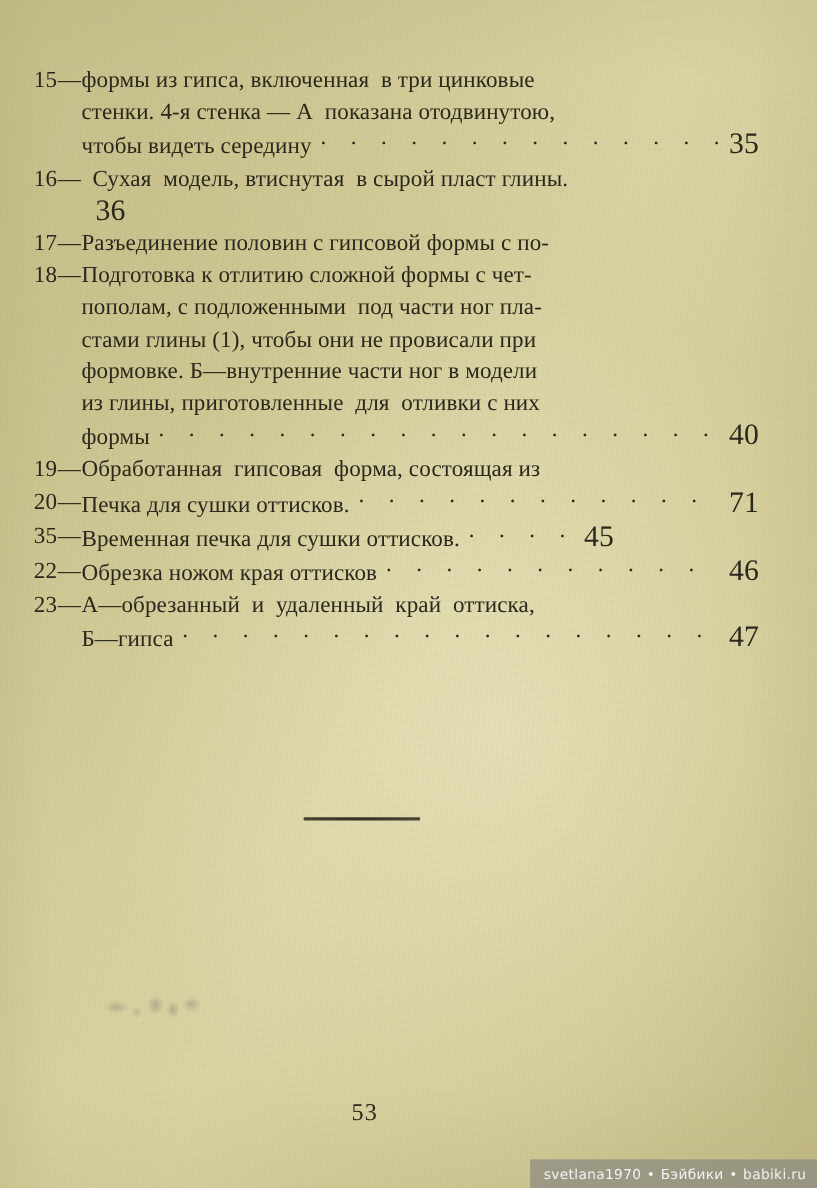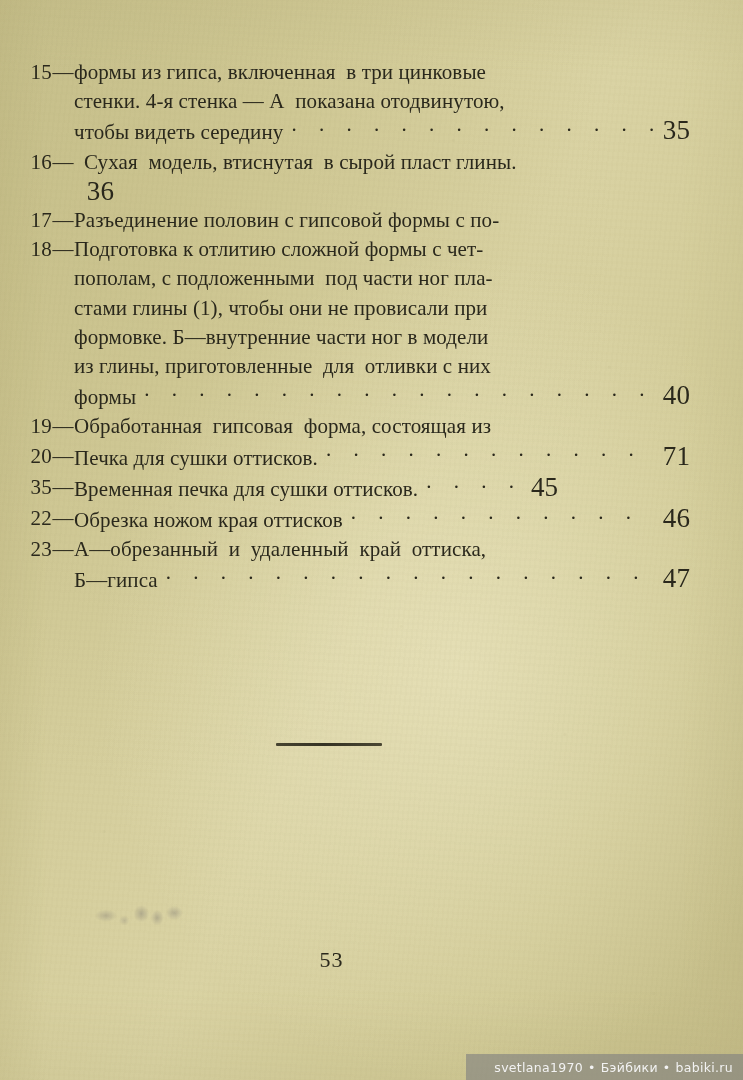--- a/index.html
+++ b/index.html
@@ -161,35 +161,35 @@
       radial-gradient(ellipse 11px 12px at 47% 46%, rgba(84,80,92,.85), rgba(84,80,92,0) 72%),
       radial-gradient(ellipse 9px 11px at 60% 58%, rgba(84,80,92,.8), rgba(84,80,92,0) 72%),
       radial-gradient(ellipse 12px 10px at 74% 44%, rgba(88,84,96,.8), rgba(88,84,96,0) 72%),
       radial-gradient(ellipse 7px 7px at 33% 66%, rgba(92,88,98,.6), rgba(92,88,98,0) 74%);
     filter: blur(.6px);
   }
 
   .folio {
     position: absolute;
     left: 0;
-    top: 947px;
+    top: 998px;
     width: 743px;
     text-align: center;
     padding-right: 80px;
     box-sizing: border-box;
     font-size: 22px;
     letter-spacing: 1px;
   }
 
   .watermark {
     position: absolute;
     right: 0;
     bottom: 0;
     height: 26px;
-    padding: 0 10px 0 28px;
+    padding: 0 10px 0 12px;
     display: flex;
     align-items: center;
     gap: 0;
     background: rgba(128,128,128,.62);
     color: #f2f2f2;
     font-family: "DejaVu Sans", "Liberation Sans", sans-serif;
     font-size: 12.5px;
     letter-spacing: .3px;
     white-space: nowrap;
   }

